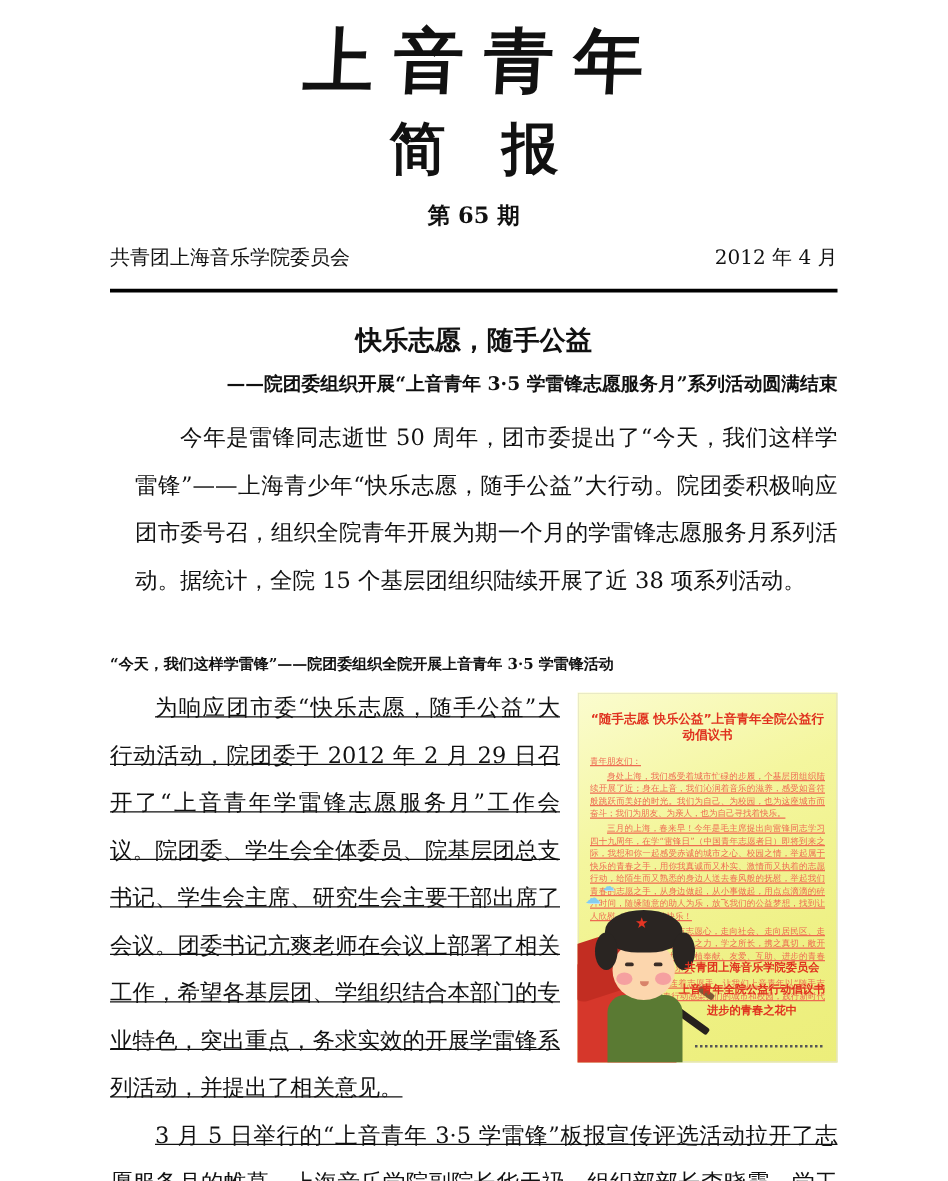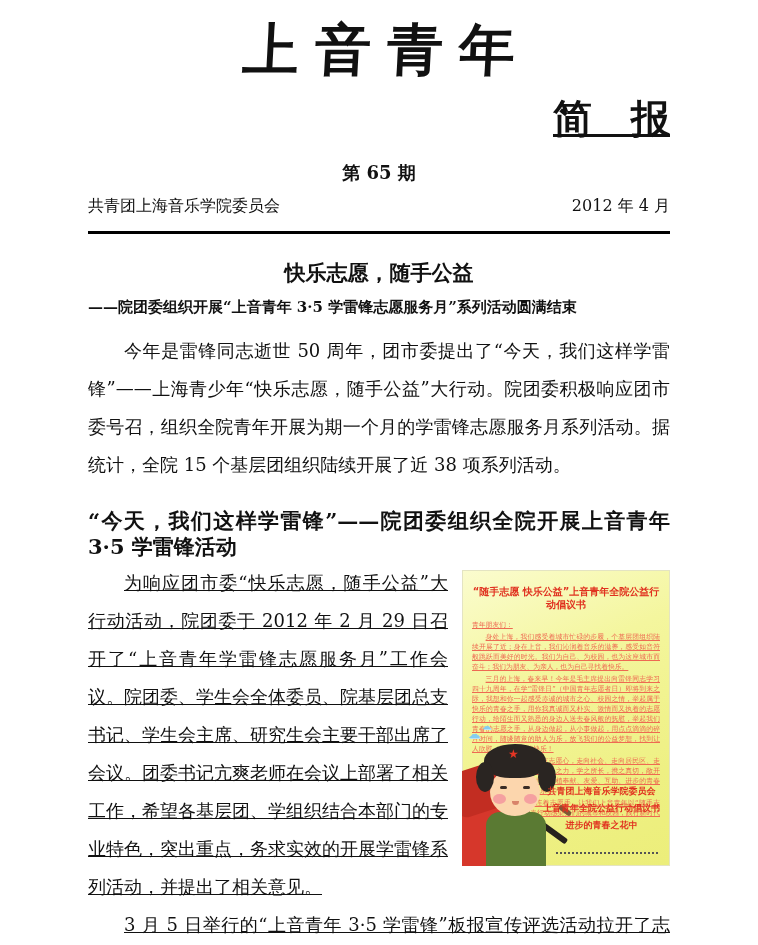--- a/index.html
+++ b/index.html
@@ -9,47 +9,46 @@
     color:#111;
   }
   .page{width:582px;margin:0 auto;padding-left:0;}
   .masthead-title{
     text-align:center;margin-top:18px;
     font-size:56px;line-height:62px;font-weight:900;
     letter-spacing:16px;text-indent:16px;
     transform:skewX(-3deg);
   }
   .masthead-sub{
-    text-align:right;margin-top:12px;
-    font-size:39px;line-height:54px;font-weight:900;
+    text-align:center;margin-top:12px;
+    font-size:45px;line-height:54px;font-weight:900;
     font-family:"DejaVu Sans","Liberation Sans",sans-serif;
-    text-decoration:underline;
   }
   .issue{
     text-align:center;margin-top:16px;
     font-size:18px;line-height:22px;font-weight:bold;
   }
   .header-row{
     display:flex;justify-content:space-between;align-items:baseline;
     margin-top:12px;font-size:16px;line-height:20px;
   }
   .rule{border-top:3px solid #000;margin-top:15px;}
   .article-title{
     text-align:center;margin-top:28px;
     font-size:21px;line-height:26px;font-weight:bold;font-family:Liberation Mono, monospace;
   }
   .article-subtitle{
-    text-align:left;margin-top:9px;
+    text-align:right;margin-top:9px;
     font-size:15px;line-height:21px;font-weight:bold;
   }
   .body-text{font-size:18px;line-height:38px;text-align:justify;}
   .para{margin:0;text-indent:2em;}
-  .para1{margin-top:14px;}
+  .para1{margin-top:14px;margin-left:20px;}
   .section-heading{
-    margin-top:24px;font-size:21px;line-height:26px;font-weight:bold;
+    margin-top:34px;font-size:12px;line-height:26px;font-weight:bold;
     text-align:justify;
   }
   .wrap-block{margin-top:4px;}
   .wrap-block p{margin:0;text-decoration:underline;}
   
   .poster{
     float:right;width:208px;height:296px;margin:6px 0 4px 14px;
     position:relative;overflow:hidden;
     background:linear-gradient(155deg,#fbfccf 0%,#f4f69e 35%,#eef083 75%,#ecee7a 100%);
     box-shadow:0 0 0 1px #e4e4c2 inset;

